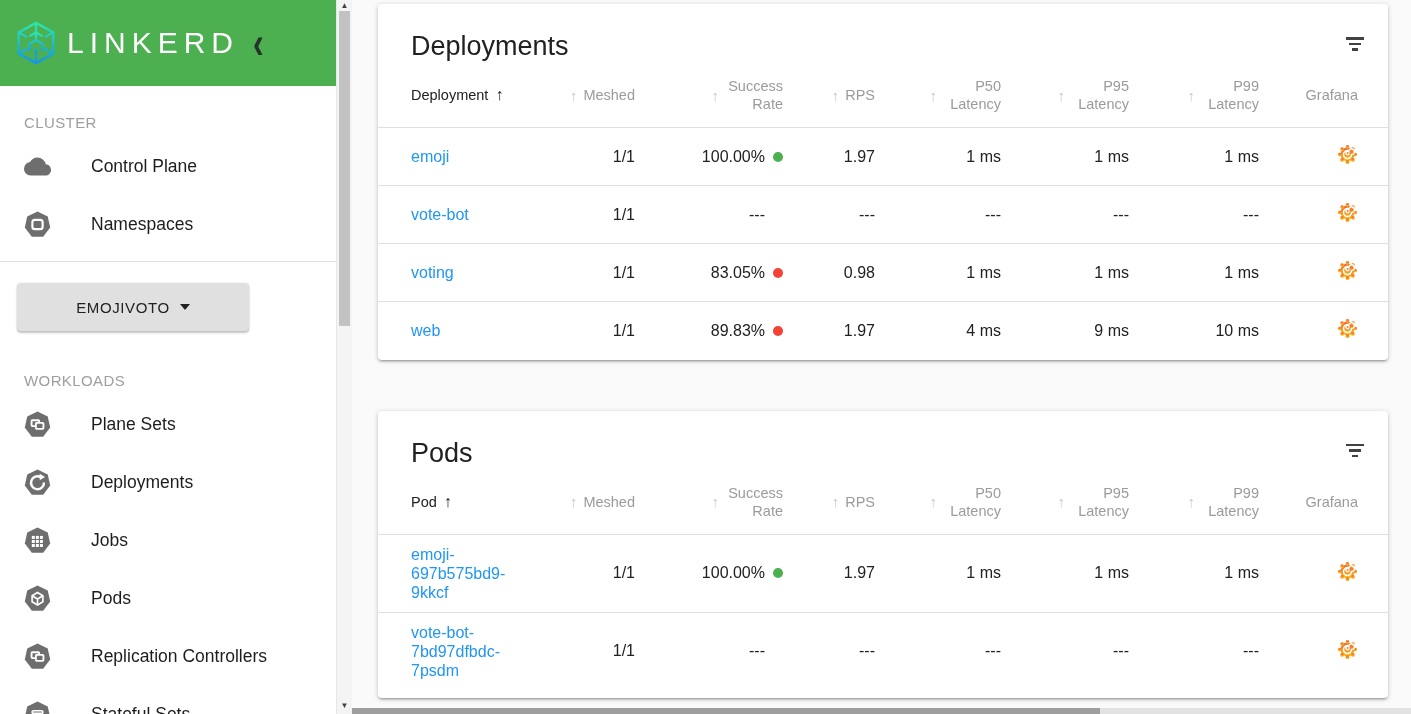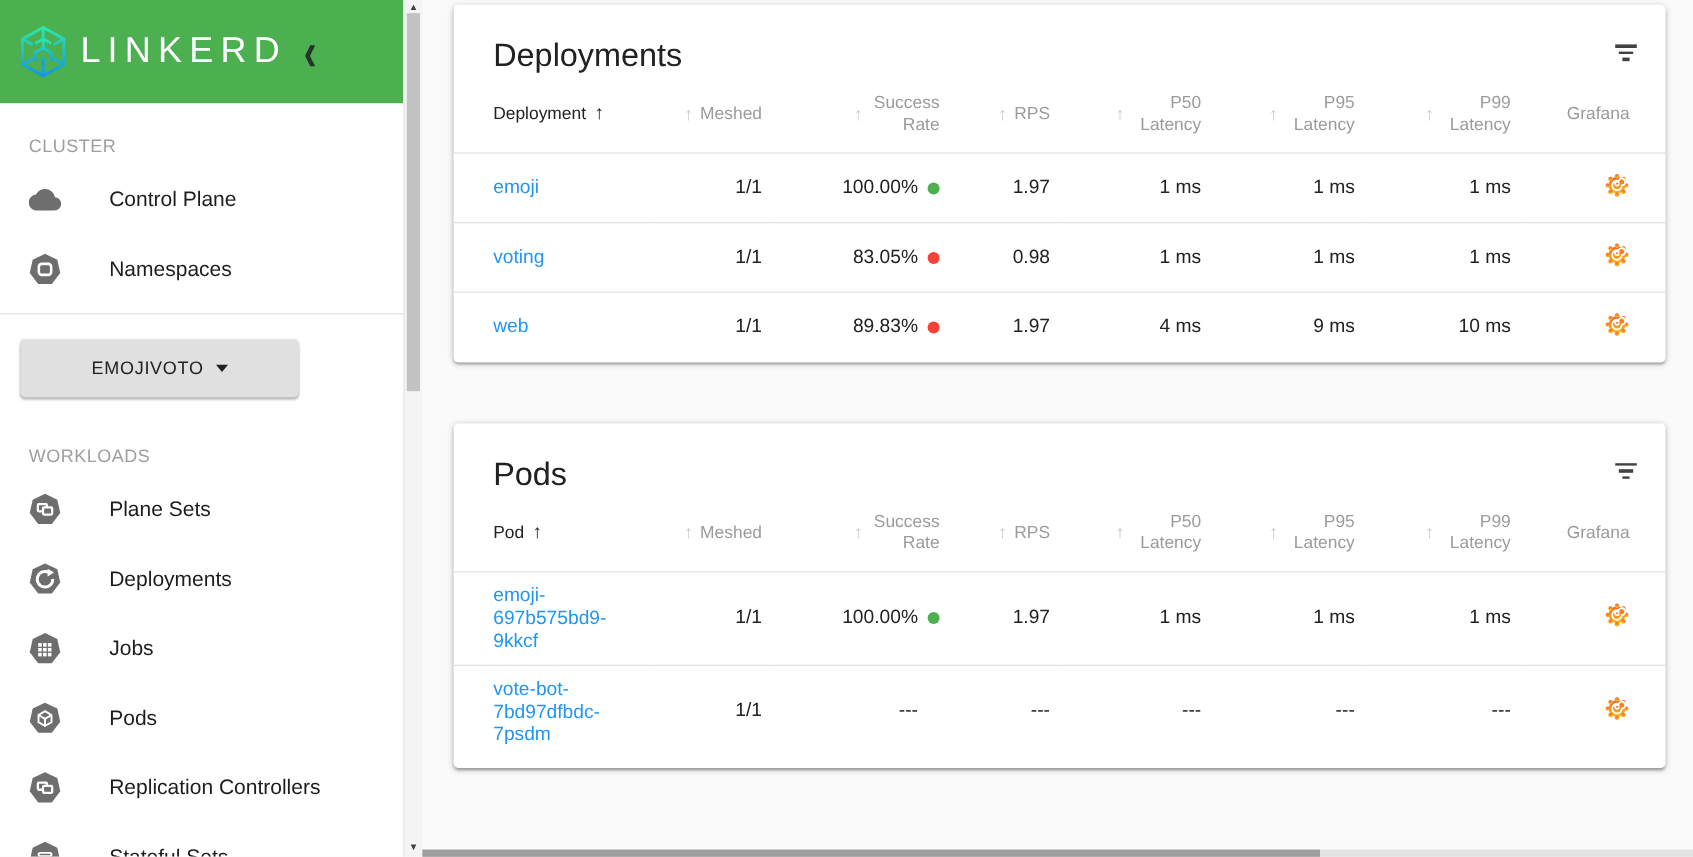--- a/index.html
+++ b/index.html
@@ -316,20 +316,37 @@
             </td>
           <td>1.97</td>
           <td>1 ms</td>
           <td>1 ms</td>
           <td>1 ms</td>
           <td class="c-graf"><span class="graf"><svg viewBox="0 0 24 24" width="21" height="21">
                   <use href="#sym-grafana"></use>
                 </svg></span></td>
         </tr>
         <tr>
+          <td class="c-name"><a>vote-bot</a></td>
+          <td>1/1</td>
+          <td>
+              <div class="succ">
+                <span>---</span>
+                <span class="dot" style="visibility: hidden;"></span>
+              </div>
+            </td>
+          <td>---</td>
+          <td>---</td>
+          <td>---</td>
+          <td>---</td>
+          <td class="c-graf"><span class="graf"><svg viewBox="0 0 24 24" width="21" height="21">
+                  <use href="#sym-grafana"></use>
+                </svg></span></td>
+        </tr>
+        <tr>
           <td class="c-name"><a>voting</a></td>
           <td>1/1</td>
           <td>
               <div class="succ">
                 <span>83.05%</span>
                 <span class="dot" style="background: rgb(244, 67, 54);"></span>
               </div>
             </td>
           <td>0.98</td>
           <td>1 ms</td>

